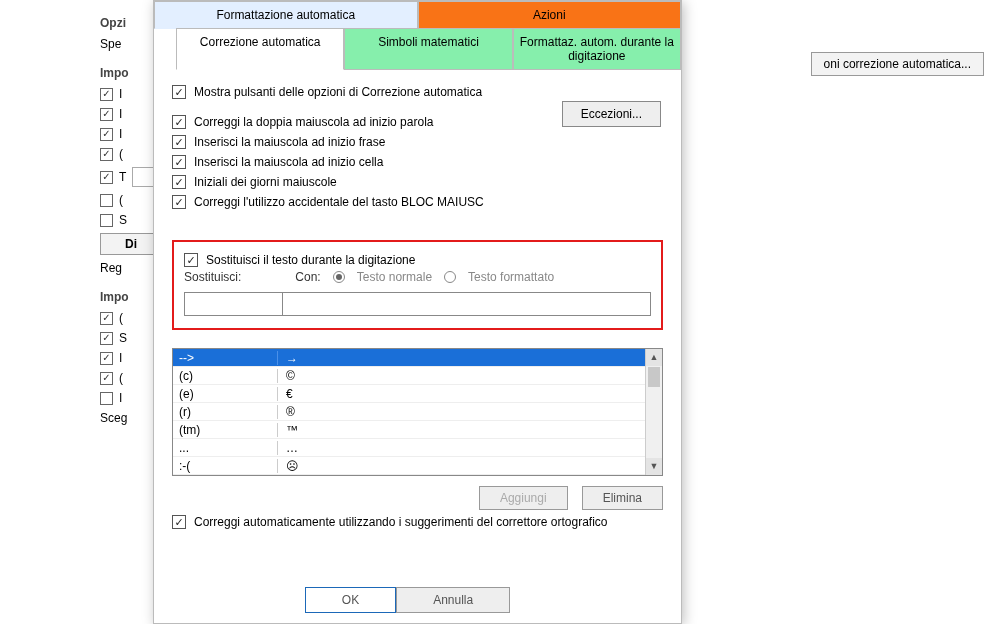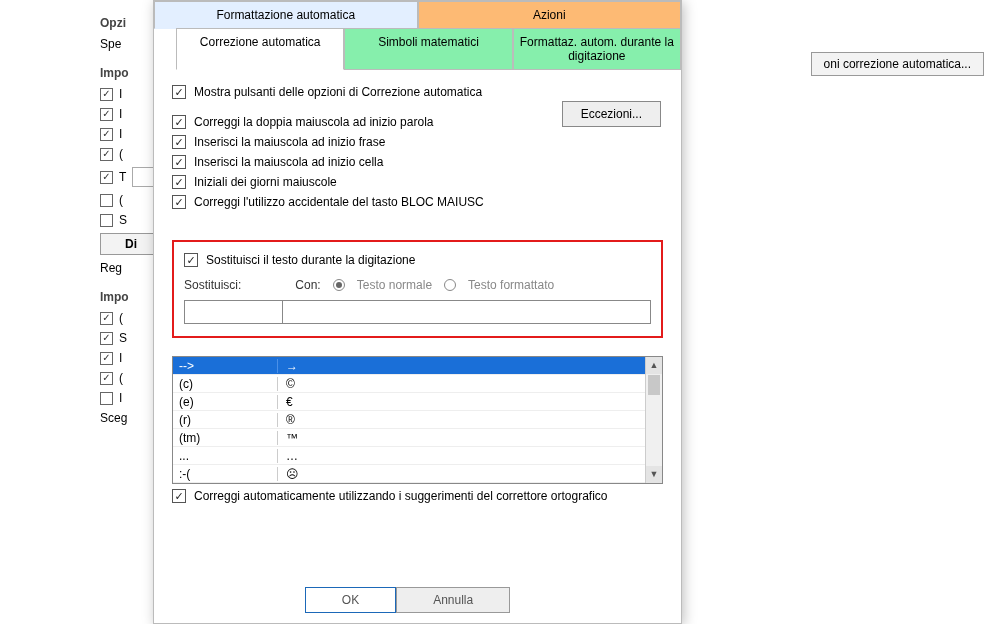--- a/index.html
+++ b/index.html
@@ -16,32 +16,32 @@
 .bg-chk.checked::after{content:"✓"; font-size:10px; color:#333; line-height:1;}
 .bg-dropdown { display:inline-block; border:1px solid #aaa; background:#fff; padding:2px 18px 2px 6px; position:relative; min-width:60px;}
 .bg-dropdown::after{content:"▾"; position:absolute; right:4px; top:2px; color:#555; font-size:10px;}
 .bg-button { display:inline-block; border:1px solid #999; background:#f3f3f3; padding:3px 24px;font-weight:bold; }
 
 .bg-right-button { position:absolute; right:20px; top:52px; border:1px solid #999; background:#f3f3f3; padding:4px 12px;text-align:center; }
 
 
 .dialog { position:absolute; left:153px; top:0; width:529px; height:624px; background:#fff; border:1px solid #bbb; box-shadow:2px 2px 12px rgba(0,0,0,0.25);}
 .tabrow { display:flex; }
-.tab { flex:1; text-align:center; padding:6px 4px; border:1px solid #bbb; background:#fdba74; cursor:pointer;}
+.tab { flex:1; text-align:center; padding:6px 4px; border:1px solid #bbb; background:#f97316; cursor:pointer;}
 .tab.active { background:#e3efff; border-bottom:1px solid #e3efff; }
 .tabrow2 .tab { background:#86efac; }
 .tabrow2 .tab.active { background:#fff; border-bottom:1px solid #fff; font-weight:400;margin-left:22px; }
 .tabrow + .tabrow2 { margin-top:-1px;}
 .dialog-body { padding:12px 18px 8px 18px; }
 .chk-row { display:flex; align-items:center; gap:8px; padding:3px 0;}
 .chkbox { width:14px; height:14px; border:1px solid #555; display:inline-flex; align-items:center; justify-content:center; background:#fff;}
 .chkbox.checked::after { content:"✓"; font-size:11px; color:#222; }
 .exceptions-btn { position:absolute; right:20px; top:100px; border:1px solid #888; background:#eee; padding:5px 18px; cursor:pointer;}
 .red-section { border:2px solid #e31b1b; padding:8px 10px 12px 10px; margin-top:28px; }
-.field-row { display:flex; align-items:center; gap:12px; margin-top:8px;}
+.field-row { display:flex; align-items:center; gap:12px; }
 .lbl { color:#333; }
 .radio { width:12px; height:12px; border:1px solid #888; border-radius:50%; display:inline-block; position:relative;}
 .radio.sel::after{content:""; position:absolute; left:2px; top:2px; width:6px; height:6px; background:#666; border-radius:50%;}
 .radio-label { color:#888; }
 .input-pair { display:flex; gap:0; margin-top:8px;}
 .input-pair input { border:1px solid #888; padding:4px; outline:none; }
 .input-pair input.left { width:98px; border-right:none; }
 .input-pair input.right { flex:1; }
 
 .table-wrap { margin-top:18px; border:1px solid #888; position:relative; height:128px; display:flex;}
@@ -235,20 +235,24 @@
             <div class="tcell2">☹</div>
           </div>
         </div>
       <div class="vscroll">
         <div class="up">▲</div>
         <div class="thumb"></div>
         <div class="down">▼</div>
       </div>
     </div>
 
+    <div class="btn-row">
+      <div class="dlg-btn disabled">Aggiungi</div>
+      <div class="dlg-btn">Elimina</div>
+    </div>
 
     <div class="chk-row spellfix-row">
         <span class="chkbox checked"></span>
         <span>Correggi automaticamente utilizzando i suggerimenti del correttore ortografico</span>
       </div>
   </div>
 
   <div class="bottom-row">
     <div class="dlg-btn ok">OK</div>
     <div class="dlg-btn">Annulla</div>

